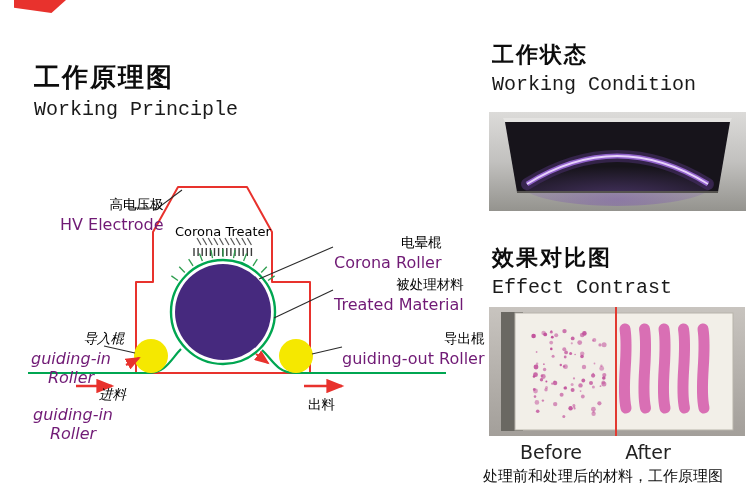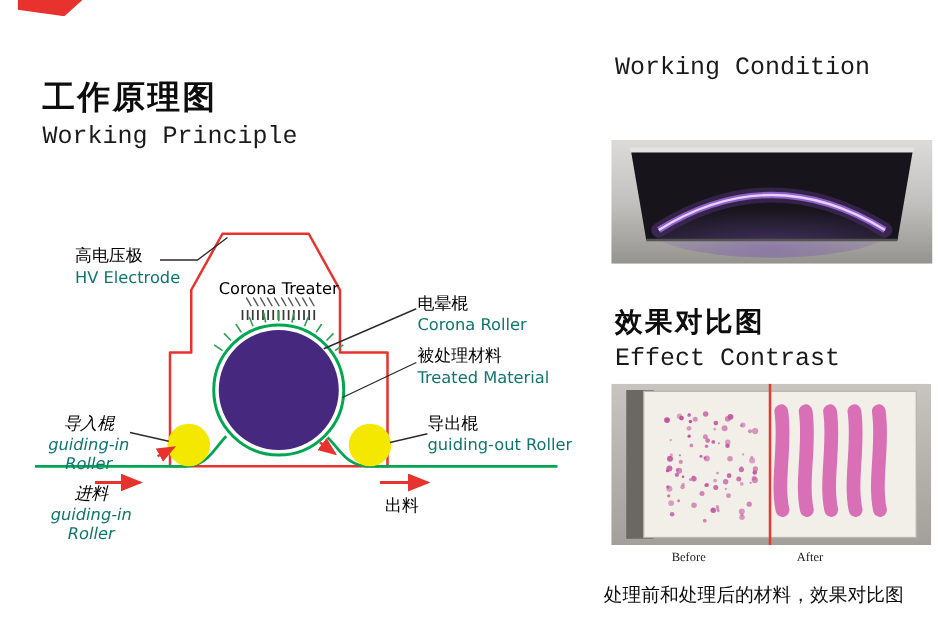--- a/index.html
+++ b/index.html
@@ -10,24 +10,24 @@
   }
   .abs { position:absolute; }
   .corner {
     position:absolute; left:14px; top:0; width:52px; height:13px;
     background:#e8322d;
     clip-path:polygon(0 0,100% 0,72% 100%,0 60%);
   }
   .cn-title { font-size:26px; font-weight:bold; letter-spacing:2px; color:#0d0d0d; }
   .cn-title.sm { font-size:22px; }
   .en-title { font-size:20px; margin-top:3px; color:#1a1a1a;font-family:Liberation Mono, monospace; }
-  .dlabel .cn { font-size:13.5px; color:#000; }
-  .dlabel .en { font-size:13px; color:#0f766e; margin-top:1px; }
+  .dlabel .cn { font-size:13.5px; color:#000;text-align:right; }
+  .dlabel .en { font-size:16px; color:#701a75; margin-top:1px; }
   .center { text-align:center;font-style:italic; }
-  .ba-label { font-size:10px; color:#222; width:70px; text-align:center;font-family:Liberation Serif, serif; }
+  .ba-label { font-size:19px; color:#222; width:70px; text-align:center; }
   .caption { font-size:15px; color:#0d0d0d; }
   svg { display:block; }
 </style>
 </head>
 <body>
 
 <div class="page" style="width:750px;height:499px;position:relative;">
 
   <div class="corner"></div>
 
@@ -142,20 +142,21 @@
   <div class="abs dlabel center" style="left:20px;top:386px;width:106px">
     <div class="cn">进料</div>
     <div class="en">guiding-in Roller</div>
   </div>
 
   <div class="abs dlabel" style="left:308px;top:396px">
     <div class="cn">出料</div>
   </div>
 
   <div class="abs" style="left:492px;top:40px">
+    <div class="cn-title sm">工作状态</div>
     <div class="en-title">Working Condition</div>
   </div>
 
   <svg class="abs" style="left:489px;top:112px" width="257" height="99" viewBox="0 0 257 99">
     <defs>
       <linearGradient id="metal" x1="0" y1="0" x2="0" y2="1">
         <stop offset="0" stop-color="#dcdbd9"></stop>
         <stop offset="0.5" stop-color="#c2c1bf"></stop>
         <stop offset="1" stop-color="#94938e"></stop>
       </linearGradient>
@@ -282,15 +283,15 @@
         <path d="M 175,22 C 179,48 171,78 176,101" stroke="#d660ae" stroke-width="11" fill="none" stroke-linecap="round" opacity="0.9"></path>
         <path d="M 194.5,22 C 198.5,48 190.5,78 195.5,101" stroke="#d660ae" stroke-width="11" fill="none" stroke-linecap="round" opacity="0.9"></path>
         <path d="M 214,22 C 218,48 210,78 215,101" stroke="#d660ae" stroke-width="11" fill="none" stroke-linecap="round" opacity="0.9"></path>
       </g>
     <line x1="127" y1="0" x2="127" y2="129" stroke="#e23a31" stroke-width="2"></line>
   </svg>
 
   <div class="abs ba-label" style="left:516px;top:441px">Before</div>
   <div class="abs ba-label" style="left:613px;top:441px">After</div>
 
-  <div class="abs caption" style="left:483px;top:467px">处理前和处理后的材料，效果对比图</div>
+  <div class="abs caption" style="left:483px;top:467px">处理前和处理后的材料，工作原理图</div>
 
 </div>
 
 </body></html>

